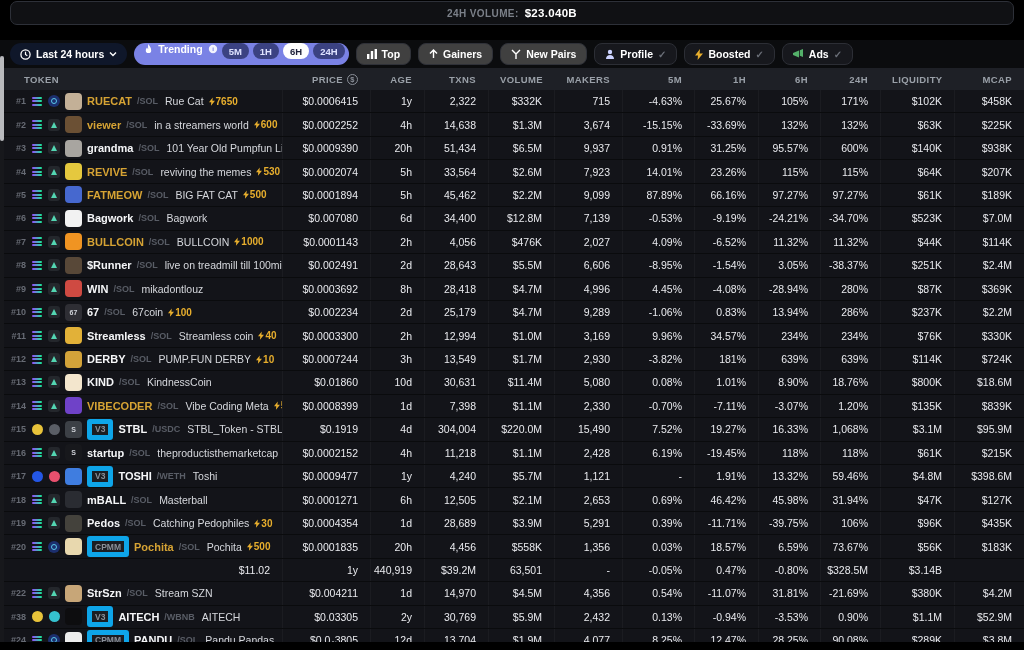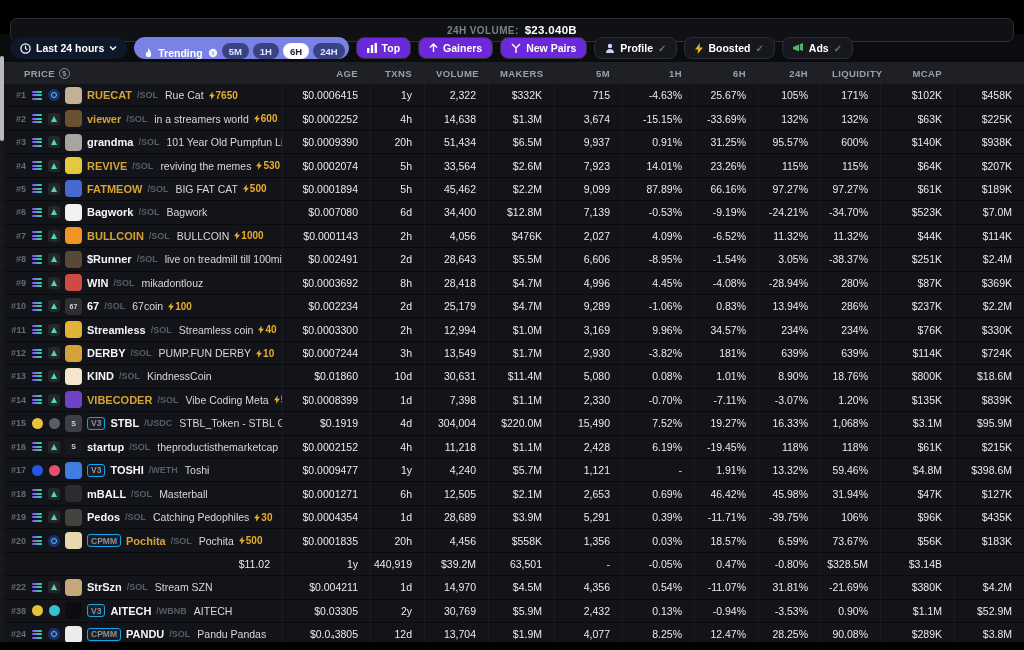--- a/index.html
+++ b/index.html
@@ -1,33 +1,33 @@
 <!DOCTYPE html>
 <html><head>
 <meta charset="utf-8">
 <style>
   * { margin:0; padding:0; box-sizing:border-box; }
   html,body { width:1024px; height:650px; overflow:hidden; }
   body { background:#0b0c0e; font-family:"Liberation Sans", sans-serif; color:#f2f3f5; position:relative; }
 
   
-  .topstats { display:flex; padding:18px 10px 2px 10px; background:#000; height:34px; }
+  .topstats { display:flex; padding:1px 10px 2px 10px; background:#000; height:40px; }
   .statbox { flex:1; display:flex; align-items:center; justify-content:center; gap:6px;
              background:#101114; border:1px solid #2d3038; border-radius:7px; height:24px; }
   .stat-label { color:#7b8089; font-size:10px; font-weight:bold; letter-spacing:.4px; }
   .stat-value { color:#fff; font-size:11.5px; font-weight:bold; letter-spacing:.3px; }
 
   
   .toolbar { display:flex; align-items:center; gap:7px; padding:0 10px; height:28px; background:#0b0c0e; }
   .btn { display:inline-flex; align-items:center; gap:5px; height:22px; padding:0 10px;
          border-radius:14px; font-size:10.5px; font-weight:bold; color:#fff; cursor:pointer; white-space:nowrap; }
   .btn-peri { background:#0f172a; }
-  .btn-dark { background:#6d28d9; border:1px solid #2f3138; border-radius:8px;justify-content:space-between; }
+  .btn-dark { background:#404040; border:1px solid #2f3138; border-radius:8px;justify-content:space-between; }
   .btn-dark2 { background:#17181d; border:1px solid #2c2e35; border-radius:8px; }
-  .trend-group { display:inline-flex; align-items:flex-end; gap:4px; background:#7a82e5;
+  .trend-group { display:inline-flex; align-items:flex-start; gap:4px; background:#7a82e5;
                  border-radius:14px; height:22px; padding:0 4px 0 10px; }
   .trend-label { font-size:10.5px; font-weight:bold; color:#fff; display:flex; align-items:center; gap:5px; }
   .tf-pill { height:16px; padding:0 7px; border-radius:9px; background:#3b4282; color:#dfe3ff;
              font-size:9.5px; font-weight:bold; display:inline-flex; align-items:center; cursor:pointer; }
   .tf-pill.active { background:#fff; color:#20223a; }
   .right-group { margin-left:auto; display:flex; gap:6px; }
   .check { color:#6b6f78; font-size:10px; }
   .muted2 { color:#c9cdd6; font-weight:bold; }
 
   
@@ -52,21 +52,21 @@
   .chain-ic, .dex-ic { width:12px; height:12px; flex:0 0 auto; display:inline-flex; align-items:center; justify-content:center; }
   .circle12 { width:11px; height:11px; border-radius:50%; }
   .sol-bars { display:flex; flex-direction:column; gap:1.5px; }
   .sol-bars i { width:10px; height:2px; border-radius:1px; background:linear-gradient(90deg,#9945ff,#14f195); }
   .pump-sq { width:12px; height:12px; border-radius:3px; background:#24272c; display:flex; align-items:center; justify-content:center; }
   .pump-sq i { width:0; height:0; border-left:3.5px solid transparent; border-right:3.5px solid transparent; border-bottom:6px solid #53d6b2; }
   .ray-c { width:12px; height:12px; border-radius:50%; background:#1c2f6e; display:flex; align-items:center; justify-content:center; }
   .ray-c i { width:6px; height:6px; border-radius:50%; border:1.5px solid #58c7e8; }
   .avatar { width:17px; height:17px; border-radius:4px; flex:0 0 auto; display:inline-flex; align-items:center;
             justify-content:center; font-size:7px; font-weight:bold; color:#cfd2d8; }
-  .dexlbl { font-size:8.5px; font-weight:bold; color:#8a8f98; border:1px solid #0ea5e9; background:#1b1d22;
+  .dexlbl { font-size:8.5px; font-weight:bold; color:#8a8f98; border:5px solid #0ea5e9; background:#1b1d22;
             border-radius:3px; padding:0.5px 3px; }
   .sym { font-weight:bold; font-size:11px; color:#f5f6f8; }
   .sym.gold { color:#d6a334; }
   .quote { color:#595d66; font-size:9px; font-weight:bold; }
   .tname { color:#d6d8dd; font-size:10.5px; margin-left:2px; }
   .boost { color:#e7ae2d; font-weight:bold; font-size:10px; display:inline-flex; align-items:center; gap:1px; }
   .pos { color:#4fb381; }
   .neg { color:#c64a5e; }
   .na  { color:#6a6e77; }
 
@@ -174,20 +174,21 @@
           <path d="M0 4v2l6 2.5v-7zM6.8 1.2L10 0v8l-3.2-1.2z" fill="#54b06a"></path>
         </svg>
       </span>
     <span>Ads</span>
     <span class="check">✓</span>
   </div>
 
 </div>
 
 <div class="grid-cols thead">
+  <div>TOKEN</div>
   <div><span class="price-h">
         <span>PRICE</span>
         <span class="dollar-circ">$</span>
       </span></div>
   <div>AGE</div>
   <div>TXNS</div>
   <div>VOLUME</div>
   <div>MAKERS</div>
   <div>5M</div>
   <div>1H</div>

